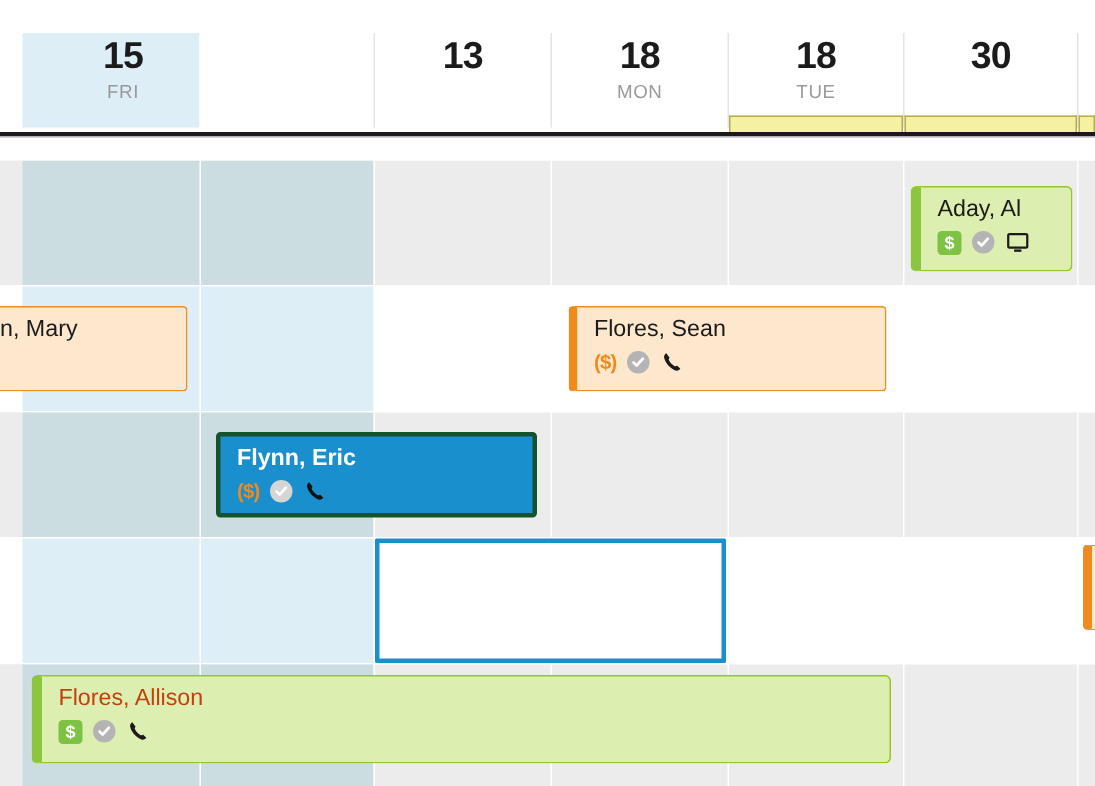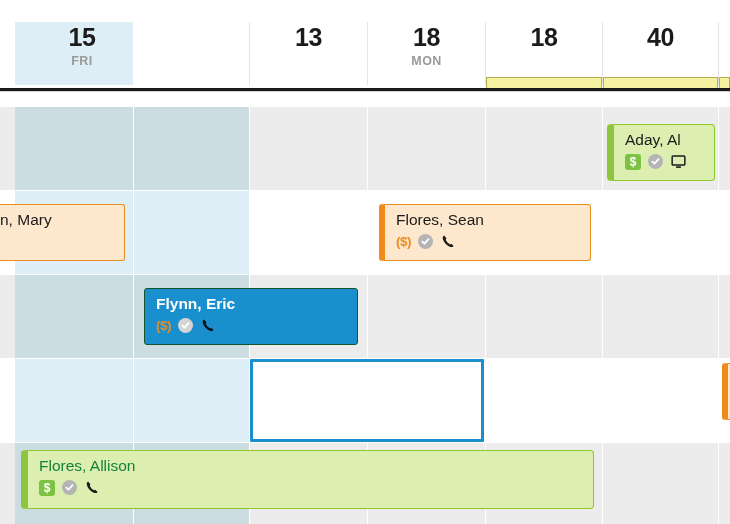--- a/index.html
+++ b/index.html
@@ -45,21 +45,21 @@
     display: block;
     font-size: 25px;
     font-weight: bold;
     color: #1b1b1b;
     line-height: 30px;
     letter-spacing: -0.5px;
   }
   .day-dow {
     display: block;
     font-size: 12.5px;
-    font-weight: bold;
+    font-weight: normal;
     color: #9a9a9a;
     line-height: 16px;
     letter-spacing: 0.4px;
     margin-top: 1px;
   }
 
   
   .header-marker {
     position: absolute;
     height: 11px;
@@ -155,36 +155,36 @@
     background: #fde7cd;
     border: 1px solid #e8901f;
     border-left: 6px solid #f08a1c;
     border-radius: 3px;
   }
   .ev-orange .event-title { color: #1b1b1b; }
 
   
   .event.ev-blue {
     background: #1a8fce;
-    border: 1px solid #14532d;
+    border: 3px solid #14532d;
     border-radius: 3px;
   }
   .ev-blue .event-title {
     color: #ffffff;
     font-weight: bold;
   }
 
   
   .event.ev-green {
     background: #dcefb0;
     border: 1px solid #8fc926;
     border-left: 7px solid #8cc63e;
     border-radius: 4px;
   }
-  .ev-green .event-title { color: #15803d; }
+  .ev-green .event-title { color: #c2410c; }
 
   
   .event.ev-green-sm {
     background: #dcefb0;
     border: 1px solid #8fc926;
     border-left: 7px solid #8cc63e;
     border-radius: 4px;
   }
   .ev-green-sm .event-title { color: #1b1b1b; }
 
@@ -276,24 +276,25 @@
       <span class="day-num">13</span>
     </div>
 
     <div class="day-col-head" style="left:368px; width:117px;">
       <span class="day-num">18</span>
       <span class="day-dow">MON</span>
     </div>
 
     <div class="day-col-head" style="left:486px; width:116px;">
       <span class="day-num">18</span>
+      <span class="day-dow">TUE</span>
     </div>
 
     <div class="day-col-head" style="left:603px; width:115px;">
-      <span class="day-num">40</span>
+      <span class="day-num">30</span>
     </div>
 
     <div style="position:absolute; left:133px; top:22px; width:1px; height:63px; background:#ffffff;"></div>
     <div style="position:absolute; left:249px; top:22px; width:1px; height:63px; background:#e4e4e4;"></div>
     <div style="position:absolute; left:367px; top:22px; width:1px; height:63px; background:#e4e4e4;"></div>
     <div style="position:absolute; left:485px; top:22px; width:1px; height:63px; background:#e4e4e4;"></div>
     <div style="position:absolute; left:602px; top:22px; width:1px; height:63px; background:#e4e4e4;"></div>
     <div style="position:absolute; left:718px; top:22px; width:1px; height:63px; background:#e4e4e4;"></div>
 
     <div class="header-marker" style="left:486px; width:116px; top:77px;"></div>

